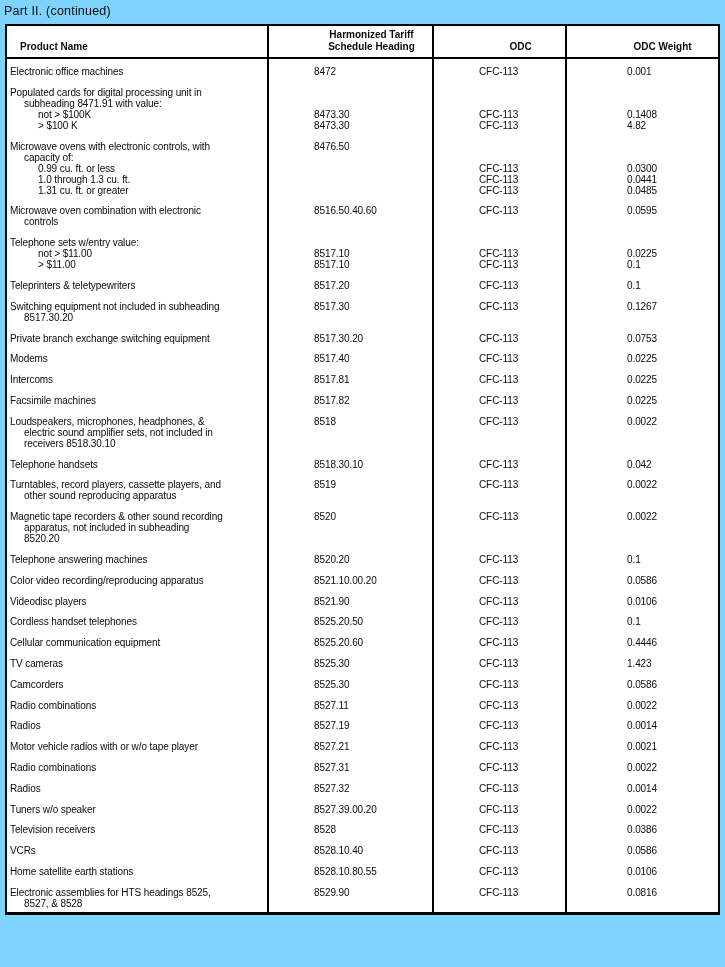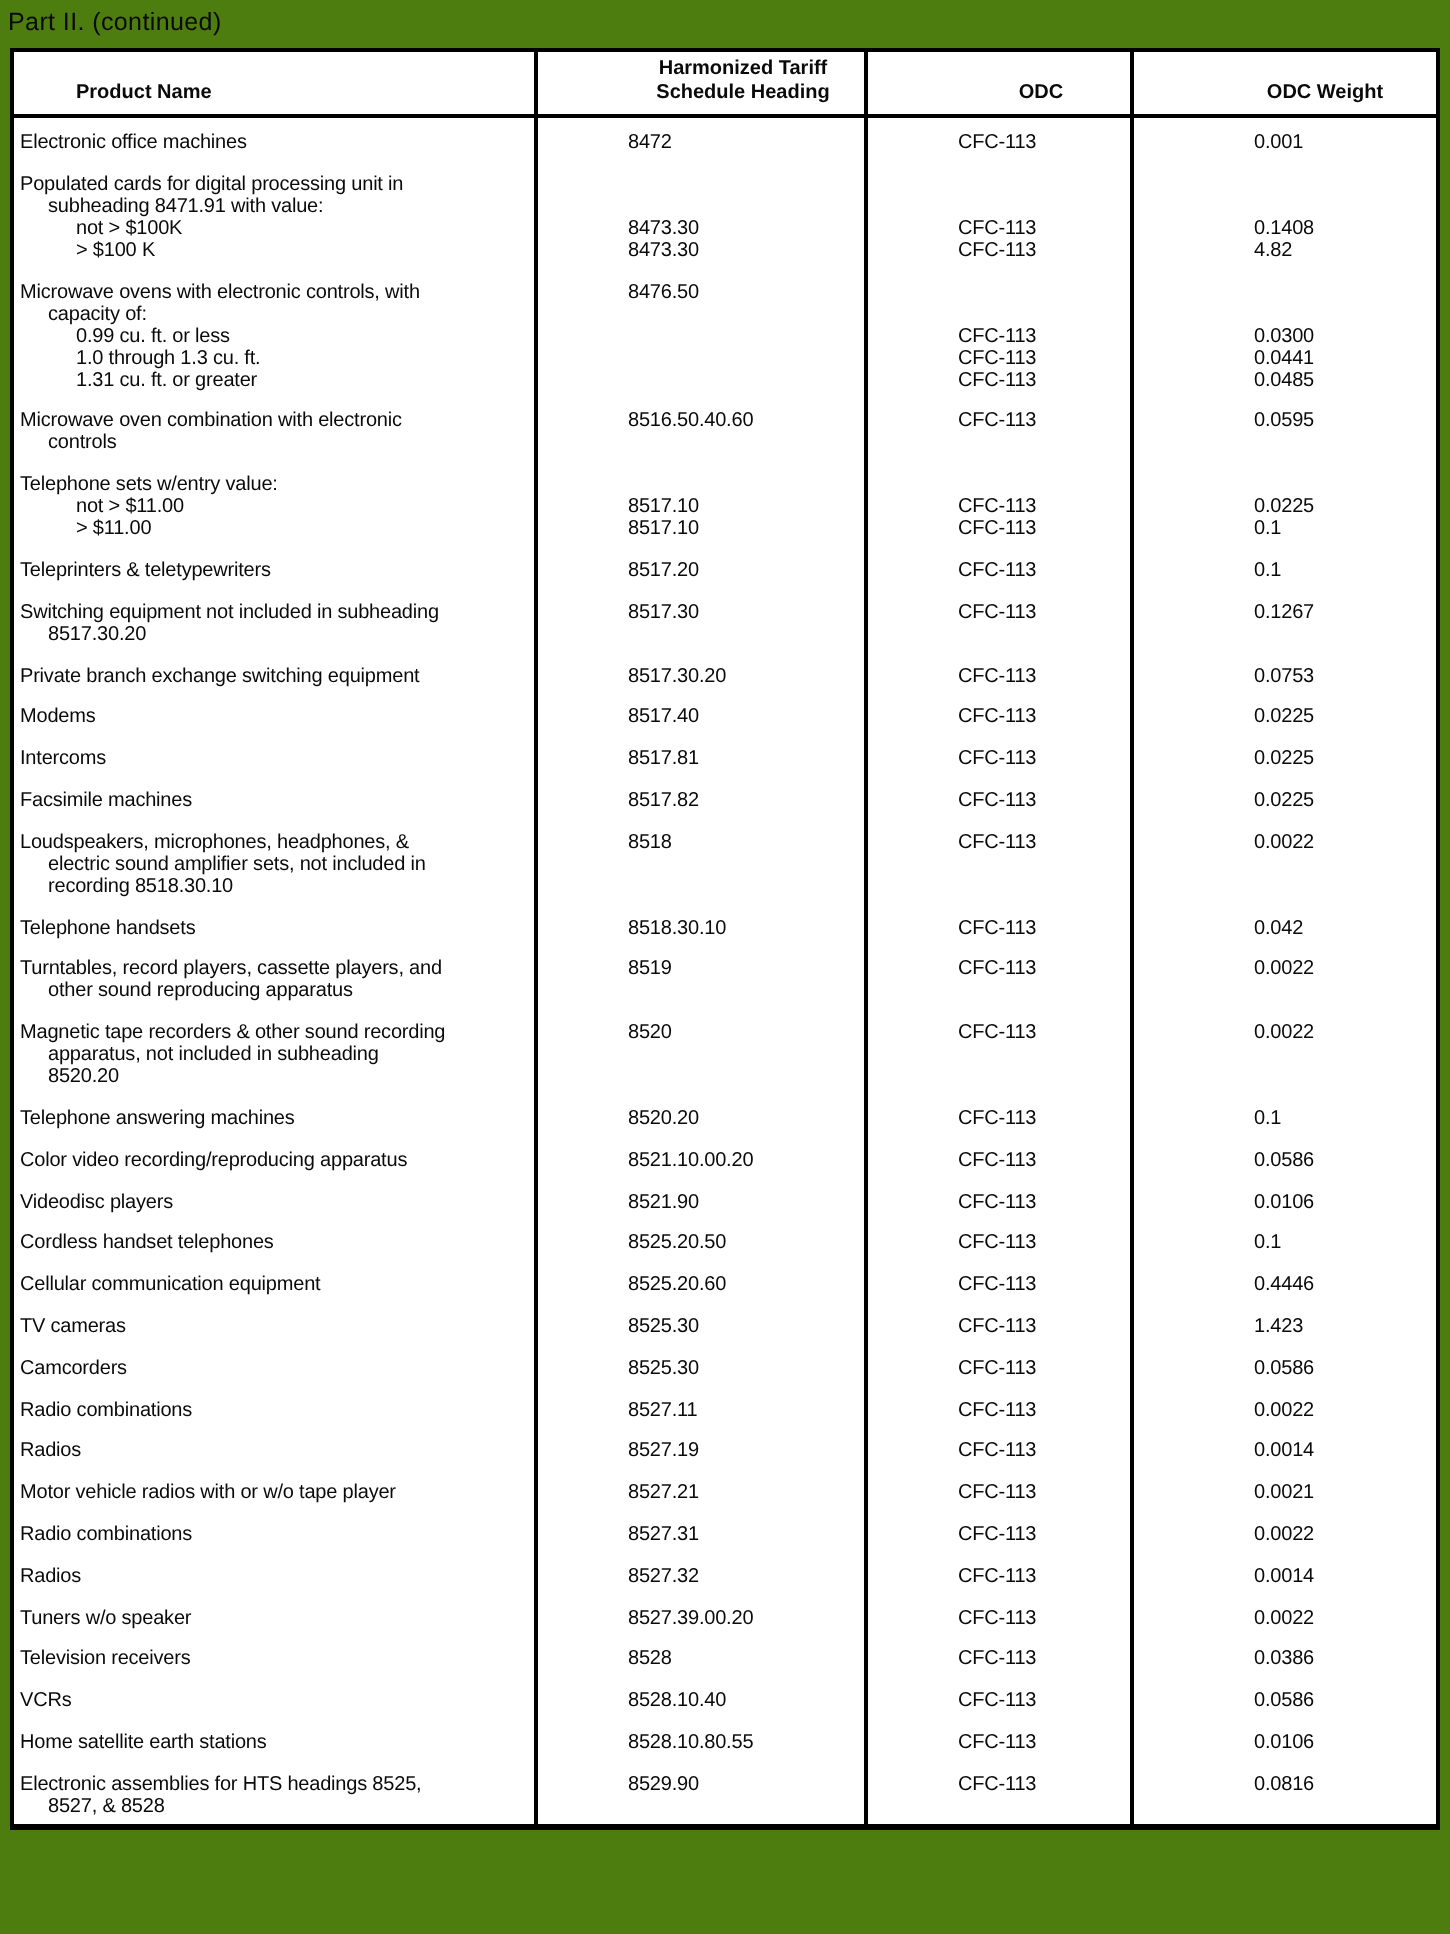--- a/index.html
+++ b/index.html
@@ -1,21 +1,21 @@
 <!DOCTYPE html>
 <html><head>
 <meta charset="utf-8">
 <style>
   * { margin: 0; padding: 0; box-sizing: border-box; }
   html, body { background: #e8e8e8; }
   .page {
     position: relative;
     width: 725px;
     height: 967px;
-    background: #4d7c0f;
+    background: #7dd3fc;
     font-family: "Liberation Sans", sans-serif;
     color: #0a0a0a;
     overflow: hidden;
   }
   .doc-title {
     position: absolute;
     left: 4px;
     top: 4px;
     font-size: 12.5px;
     letter-spacing: 0.2px;
@@ -55,21 +55,21 @@
     justify-content: flex-end;
     align-items: center;
     padding-bottom: 4px;
     text-align: center;
     line-height: 12px;
     padding-left: 40px;
   }
   .th.th-product {
     align-items: flex-start;
     text-align: left;
-    padding-left: 31px;
+    padding-left: 13px;
   }
   .tbody {
     padding: 7px 16px 3px 0;
   }
   .entry {
     display: grid;
     grid-template-columns: 262px 165px 133px 151px;
     margin-bottom: 9.8px;
   }
   .entry:last-child { margin-bottom: 0; }
@@ -313,21 +313,21 @@
             <div class="line">CFC-113</div>
           </div>
           <div class="cell c-weight">
             <div class="line">0.0225</div>
           </div>
         </div>
         <div class="entry">
           <div class="cell c-product">
             <div class="line">Loudspeakers, microphones, headphones, &amp;</div>
             <div class="line i1">electric sound amplifier sets, not included in</div>
-            <div class="line i1">recording 8518.30.10</div>
+            <div class="line i1">receivers 8518.30.10</div>
           </div>
           <div class="cell c-hts">
             <div class="line">8518</div>
             <div class="line"></div>
             <div class="line"></div>
           </div>
           <div class="cell c-odc">
             <div class="line">CFC-113</div>
             <div class="line"></div>
             <div class="line"></div>

